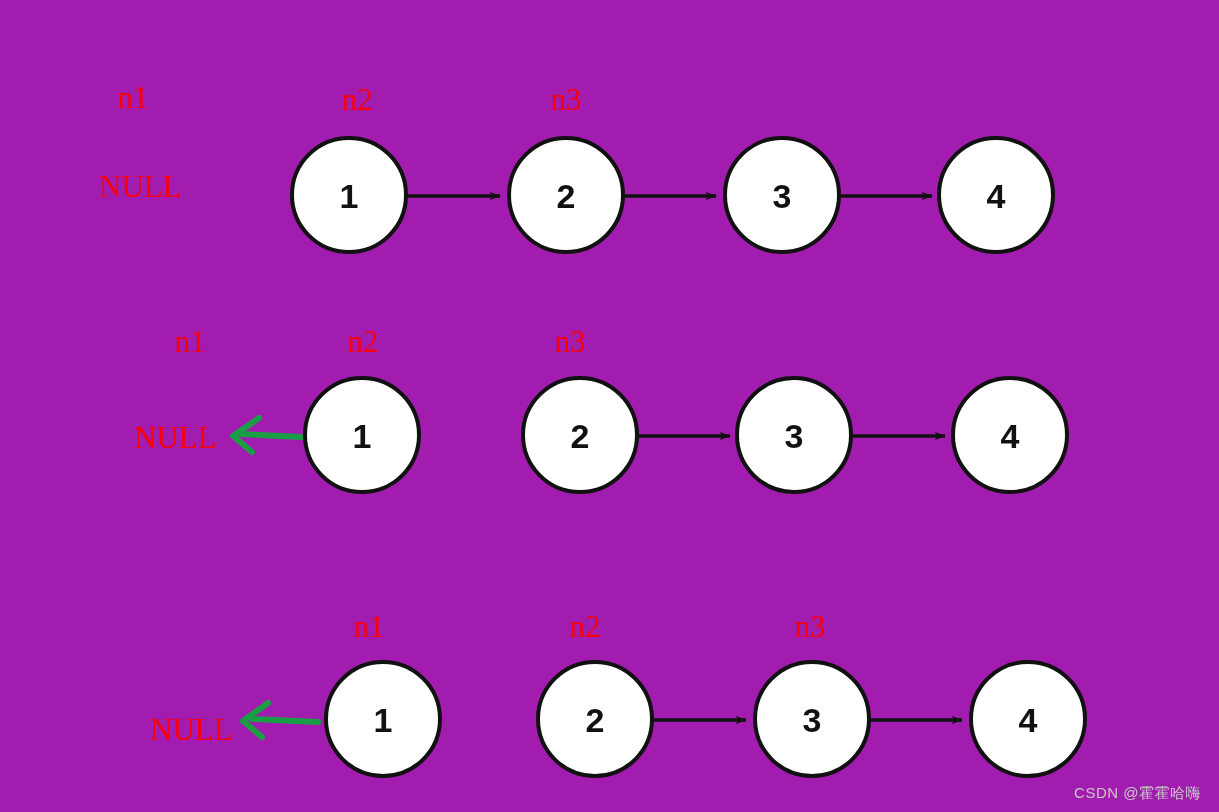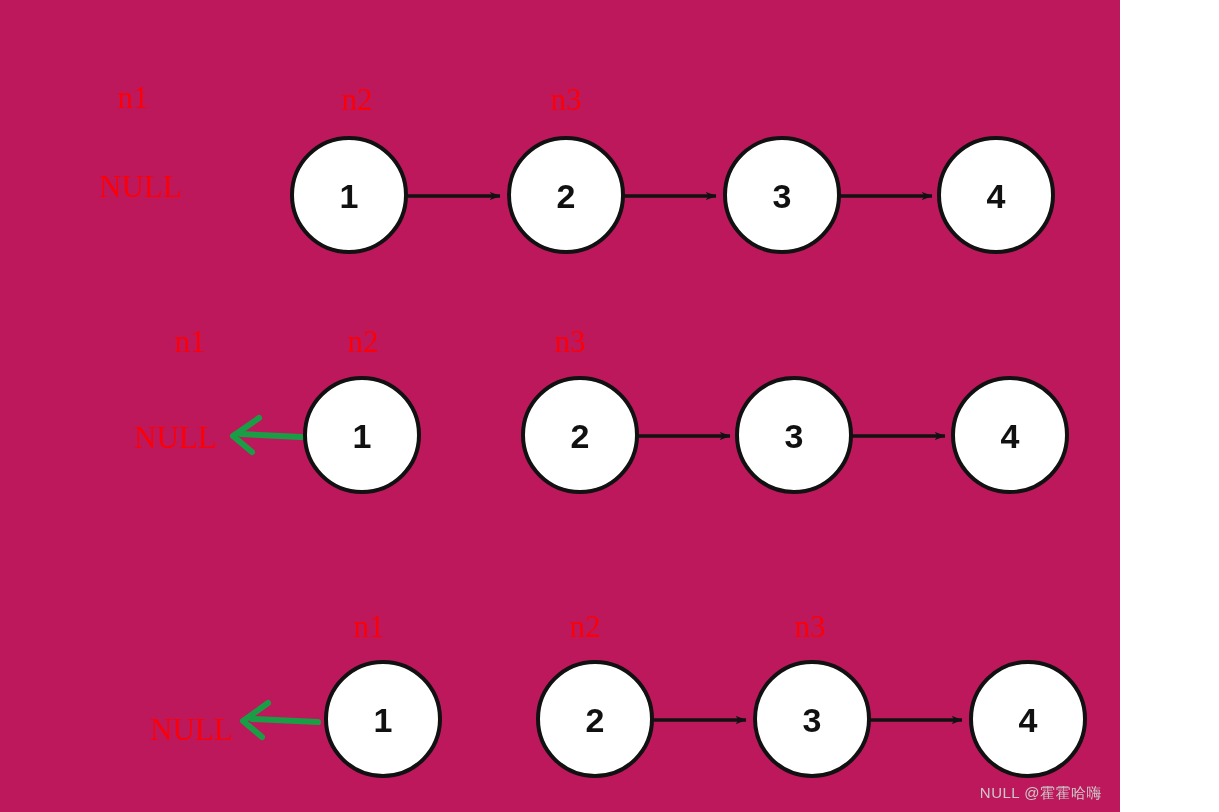--- a/index.html
+++ b/index.html
@@ -5,23 +5,23 @@
   html, body {
     margin: 0;
     padding: 0;
     background: #ffffff;
   }
   body {
     font-family: "Liberation Sans", sans-serif;
   }
   #stage {
     position: relative;
-    width: 1120px;
+    width: 1219px;
     height: 812px;
-    background: #be185d;
+    background: #a21caf;
     overflow: hidden;
   }
   #diagram-svg {
     position: absolute;
     left: 0;
     top: 0;
     width: 1219px;
     height: 812px;
     display: block;
   }
@@ -161,15 +161,15 @@
       <circle class="node-circle" cx="812" cy="719" r="57"></circle>
       <text class="node-label" x="812" y="720">3</text>
       <line class="link-line" x1="870" y1="720" x2="962" y2="720" marker-end="url(#arrowhead)"></line>
 
       <circle class="node-circle" cx="1028" cy="719" r="57"></circle>
       <text class="node-label" x="1028" y="720">4</text>
     </g>
 
   </svg>
 
-  <div class="watermark">NULL @霍霍哈嗨</div>
+  <div class="watermark">CSDN @霍霍哈嗨</div>
 
 </div>
 
 </body></html>

